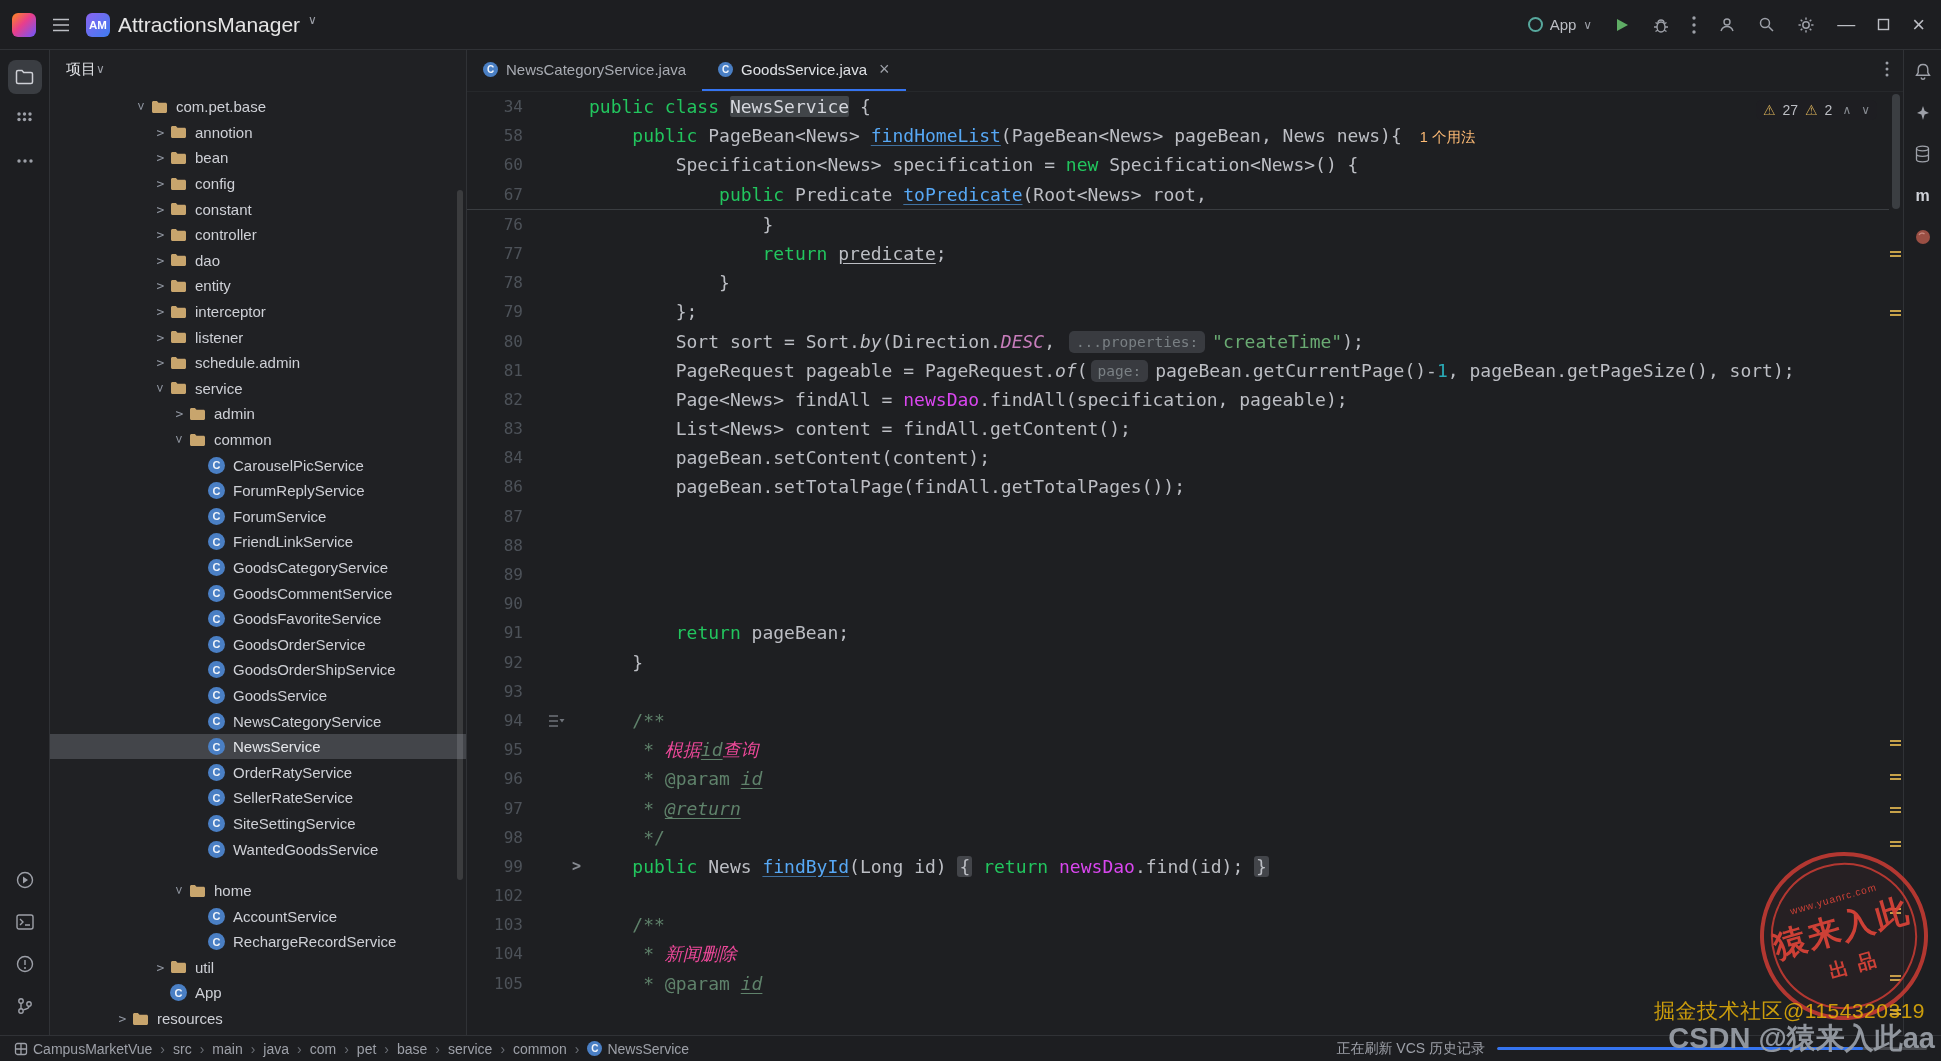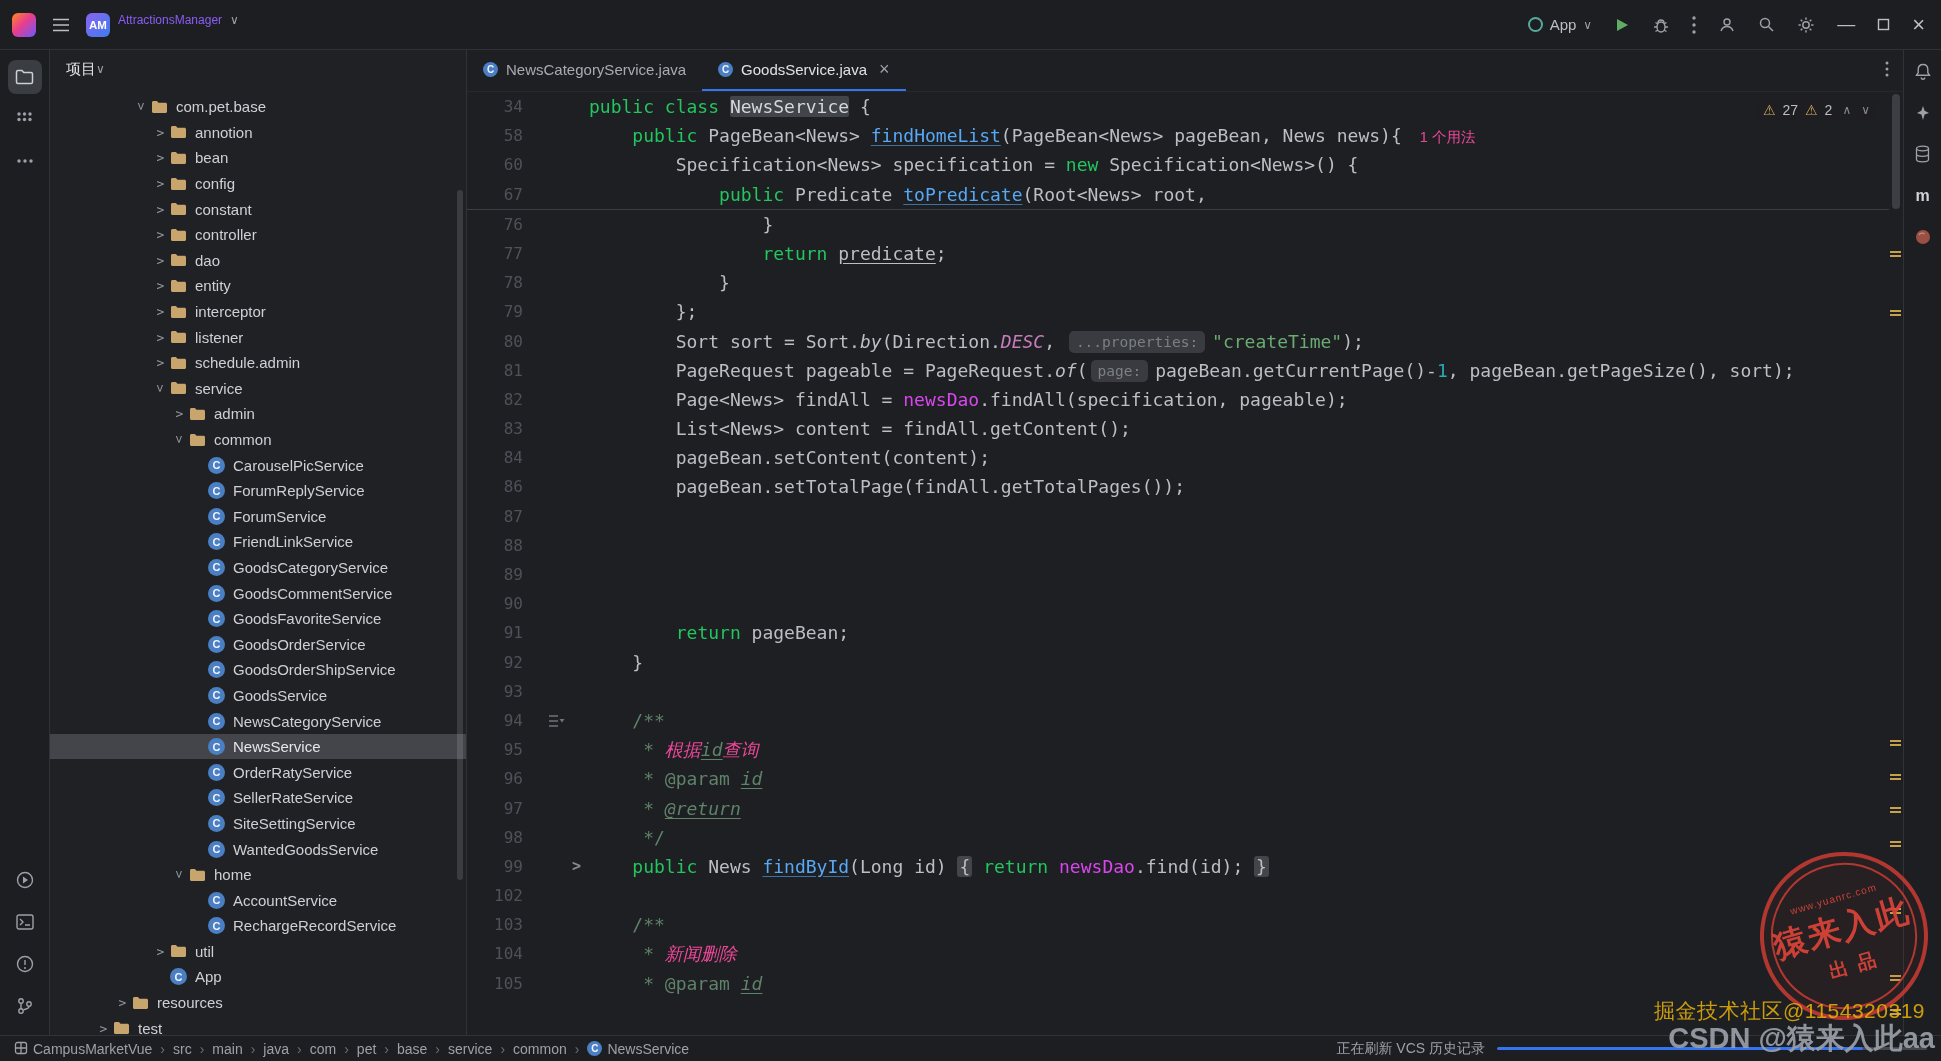--- a/index.html
+++ b/index.html
@@ -9,21 +9,21 @@
 
 
 .titlebar{position:absolute;top:0;left:0;width:1941px;height:50px;background:#1d1e21;
   border-bottom:1px solid #303236;display:flex;align-items:center;gap:16px;padding:0 12px;z-index:10}
 .tb-logo{width:24px;height:24px;border-radius:6px;flex:none;
   background:linear-gradient(135deg,#ff8a1e,#e83e8c 45%,#6b57ff)}
 .tb-ic{display:flex;align-items:center;justify-content:center;cursor:pointer;color:#9da0a8}
 .proj-widget{display:flex;align-items:flex-start;gap:8px;cursor:pointer}
 .proj-badge{width:24px;height:24px;border-radius:6px;background:linear-gradient(135deg,#8a63f0,#3d7df0);
   color:#fff;font-size:11.5px;font-weight:700;display:flex;align-items:center;justify-content:center}
-.proj-name{font-size:12px;color:#8b5cf6}
+.proj-name{font-size:21px;color:#e5e5e5}
 .tb-right{margin-left:auto;display:flex;align-items:center;gap:22px;padding-right:4px}
 .run-widget{display:flex;align-items:center;gap:7px;font-size:15px;color:#bcbec4;cursor:pointer}
 .runcfg-ic{width:15px;height:15px;border:2px solid #57a89d;border-radius:50%}
 .win{font-size:18px;color:#bcbec4}
 
 
 .leftstrip{position:absolute;left:0;top:50px;width:50px;bottom:26px;background:#1d1e21;
   border-right:1px solid #303236;display:flex;flex-direction:column;align-items:center;padding-top:6px}
 .ls-ic{width:34px;height:34px;margin:4px 0;border-radius:8px;display:flex;align-items:center;
   justify-content:center;cursor:pointer;color:#ced0d6}
@@ -73,21 +73,21 @@
 .tk-fld{color:#d946ef}
 .tk-str{color:#6aab73}
 .tk-num{color:#2aacb8}
 .tk-cst{color:#c77dbb;font-style:italic}
 .tk-itl{color:#bcbec4;font-style:italic}
 .tk-doc{color:#5f826b}
 .tk-doci{color:#ec4899;font-style:italic}
 .tk-docu{color:#5f826b;font-style:italic;text-decoration:underline;text-underline-offset:3px}
 .tk-hint{display:inline-block;background:#393b40;color:#7a8084;border-radius:5px;padding:0 7px;
   margin:0 7px 0 3px;font-size:14.5px;height:22px;line-height:22px;vertical-align:middle;transform:translateY(-1px)}
-.tk-use{color:#ec4899;font-size:14.5px;font-family:"Liberation Sans",sans-serif;margin-left:18px}
+.tk-use{color:#fdba74;font-size:14.5px;font-family:"Liberation Sans",sans-serif;margin-left:18px}
 .tk-box{background:#43454a;border-radius:3px;color:#bcbec4;padding:0 2px}
 .tk-hlid{background:#414549;border-radius:2px;color:#d5d7dd}
 
 .inspect{position:absolute;top:50px;right:26px;display:flex;align-items:center;gap:7px;font-size:14px;
   color:#bcbec4;background:rgba(30,31,34,.85);padding:2px 7px;border-radius:6px;cursor:pointer;z-index:5}
 .warnic{color:#d6ae58;font-size:14px}
 .insp-nav{color:#868a91;font-size:12px;margin-left:3px}
 
 .stripe{position:absolute;top:42px;right:0;width:14px;bottom:0}
 .sthumb{position:absolute;top:2px;left:3px;width:8px;height:115px;background:rgba(166,171,180,.22);border-radius:4px}
@@ -97,21 +97,21 @@
 
 .rightstrip{position:absolute;right:0;top:50px;width:38px;bottom:26px;background:#1d1e21;
   border-left:1px solid #303236;display:flex;flex-direction:column;align-items:center;padding-top:12px;gap:24px}
 .rs-ic{cursor:pointer;display:flex;align-items:center;justify-content:center}
 .maven-m{font-size:16px;font-weight:600;color:#cfd2d8}
 
 
 .statusbar{position:absolute;left:0;right:0;bottom:0;height:26px;background:#1d1e21;border-top:1px solid #303236;
   display:flex;align-items:center;padding:0 12px;font-size:14px;color:#9da0a8;z-index:20}
 .bc{display:flex;align-items:center}
-.bitem{display:flex;align-items:flex-start;gap:5px;padding:0 2px;cursor:pointer}
+.bitem{display:flex;align-items:center;gap:5px;padding:0 2px;cursor:pointer}
 .bsep{margin:0 6px;color:#6b6f76}
 .bicon{display:inline-flex;align-items:center}
 .bicon .cls-ic{width:15px;height:15px;font-size:10px}
 .sb-right{margin-left:auto;display:flex;align-items:center;gap:12px;padding-right:2px}
 .prog{width:430px;height:3px;background:#45474c;border-radius:2px;overflow:hidden}
 .progfill{height:100%;background:#3574f0;border-radius:2px}
 
 
 .wm-juejin{position:absolute;right:16px;bottom:36px;font-size:21px;color:#eab308;opacity:.85;z-index:60;letter-spacing:.5px}
 .wm-csdn{position:absolute;right:6px;bottom:2px;font-size:29px;color:#9aa0a8;opacity:.92;z-index:61;font-weight:600}
@@ -484,21 +484,21 @@
         </span>
         <span class="tlabel">SiteSettingService</span>
       </div>
       <div class="trow" style="padding-left: 139px;">
         <span class="chev"></span>
         <span class="ticon">
           <span class="cls-ic">C</span>
         </span>
         <span class="tlabel">WantedGoodsService</span>
       </div>
-      <div class="trow" style="padding-left: 120px;">
+      <div class="trow" style="padding-left: 120px; margin-top: 16px;">
         <span class="chev down">&gt;</span>
         <span class="ticon">
           <svg width="17" height="14" viewBox="0 0 17 14">
             <path d="M1 2.5C1 1.7 1.7 1 2.5 1h3.4L7.5 2.8h7c.8 0 1.5.7 1.5 1.5v7.2c0 .8-.7 1.5-1.5 1.5h-12C1.7 13 1 12.3 1 11.5z" fill="#c8a56d"></path>
           </svg>
         </span>
         <span class="tlabel">home</span>
       </div>
       <div class="trow" style="padding-left: 139px;">
         <span class="chev"></span>

